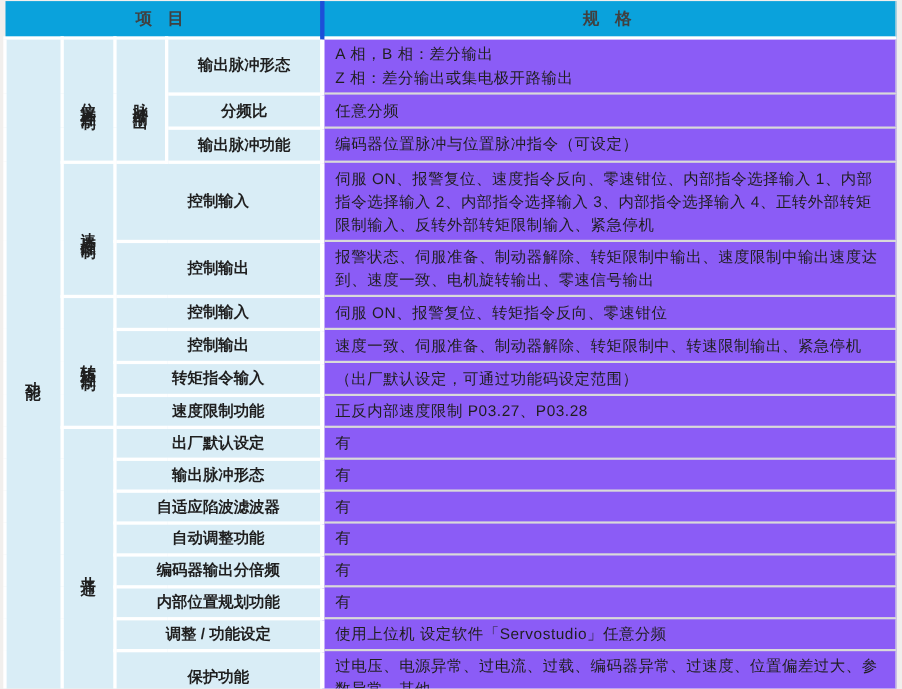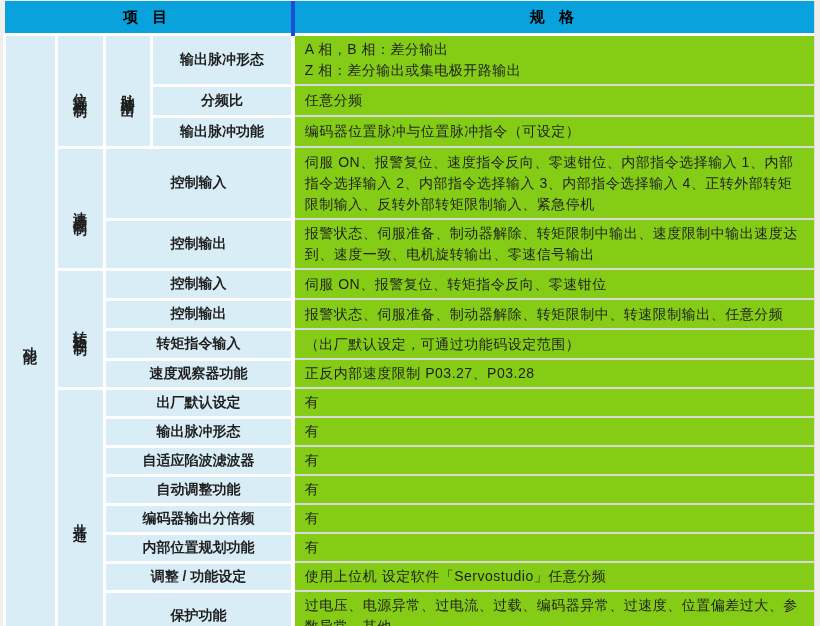--- a/index.html
+++ b/index.html
@@ -22,21 +22,21 @@
     border-bottom:3px solid #0aa2dc;
     border-right:1px solid #dcdcdc;
   }
   col.c1{width:52px;}
   col.c2{width:48px;}
   col.c3{width:47px;}
   col.c4{width:141px;}
   col.c5{width:521px;}
   th.hdr{
     background:#0aa2dc;
-    color:#000000;
+    color:#404040;
     font-size:15px;
     font-weight:700;
     letter-spacing:5px;
     height:30px;
     text-align:center;
     border-bottom:3px solid #ffffff;
   }
   th.hdr-spec{border-left:4px solid #1d4ed8;}
   td.blue{
     background:#d9edf6;
@@ -49,21 +49,21 @@
   td.rowlabel{
     background:#d9edf6;
     border:3px solid #ffffff;
     text-align:center;
     vertical-align:middle;
     font-size:14px;
     font-weight:600;
     padding:2px 4px;
   }
   td.spec-cell{
-    background:#84cc16;
+    background:#8b5cf6;
     border-bottom:2px solid #d9d9d9;
     border-left:4px solid #ffffff;
     font-size:14px;
     font-weight:500;
     line-height:21px;
     padding:3px 8px 3px 10px;
     vertical-align:middle;
     white-space:pre-line;
     letter-spacing:0.5px;
   }
@@ -131,28 +131,28 @@
 
     <tr style="height:30px;">
       <td class="blue" rowspan="4">
         <span class="vlabel">转矩控制</span>
       </td>
       <td class="rowlabel" colspan="2">控制输入</td>
       <td class="spec-cell">伺服 ON、报警复位、转矩指令反向、零速钳位</td>
     </tr>
     <tr style="height:30px;">
       <td class="rowlabel" colspan="2">控制输出</td>
-      <td class="spec-cell">报警状态、伺服准备、制动器解除、转矩限制中、转速限制输出、任意分频</td>
+      <td class="spec-cell">速度一致、伺服准备、制动器解除、转矩限制中、转速限制输出、紧急停机</td>
     </tr>
     <tr style="height:30px;margin-top:20px;">
       <td class="rowlabel" colspan="2">转矩指令输入</td>
       <td class="spec-cell">（出厂默认设定，可通过功能码设定范围）</td>
     </tr>
     <tr style="height:28px;">
-      <td class="rowlabel" colspan="2">速度观察器功能</td>
+      <td class="rowlabel" colspan="2">速度限制功能</td>
       <td class="spec-cell">正反内部速度限制 P03.27、P03.28</td>
     </tr>
 
     <tr style="height:29px;">
       <td class="blue" rowspan="8">
         <span class="vlabel">共通</span>
       </td>
       <td class="rowlabel" colspan="2">出厂默认设定</td>
       <td class="spec-cell">有</td>
     </tr>

